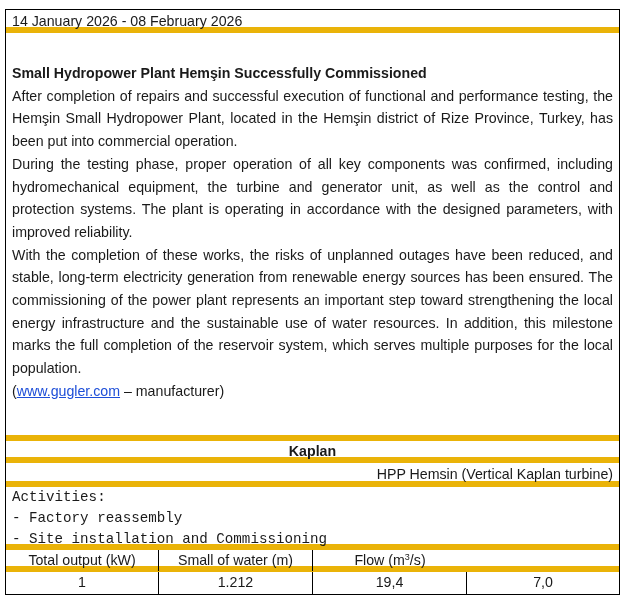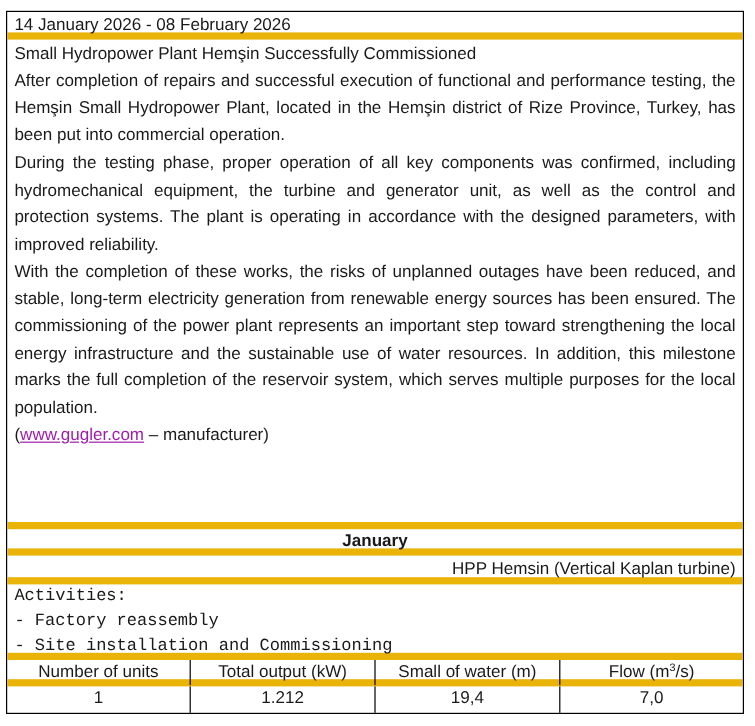--- a/index.html
+++ b/index.html
@@ -26,27 +26,27 @@
       line-height: 22.7px;
     }
     .row {
       border-bottom: 6px solid #eab308;
       box-sizing: border-box;
       padding: 0 6px;
     }
     .row:last-child { border-bottom: none; }
     .date-row { height: 23px; line-height: 22px; }
     .article { padding: 1px 6px 0 6px; height: 408px; }
-    .article .title { font-weight: normal; }
+    .article .title { font-weight: bold; margin-top: 28px; }
     .article p {
       margin: 0;
       text-align: justify;
       text-align-last: left;
     }
-    .article a { color: #a21caf; text-decoration: underline; }
+    .article a { color: #1d4ed8; text-decoration: underline; }
     .country-row { height: 22px; line-height: 21px; text-align: center; font-weight: bold; }
     .project-row { height: 24px; line-height: 23px; text-align: right; }
     .activities-row { height: 63px; padding-top: 0; line-height: 21px; }
     .activities-row div { margin: 0; font-family: Liberation Mono, monospace; }
     .grid {
       display: grid;
       grid-template-columns: 153px 154px 154px 1fr;
       padding: 0;
     }
     .grid .cell {
@@ -67,32 +67,31 @@
   <div class="row date-row">14 January 2026 - 08 February 2026</div>
 
   <div class="row article">
     <div class="title">Small Hydropower Plant Hemşin Successfully Commissioned</div>
     <p>After completion of repairs and successful execution of functional and performance testing, the Hemşin Small Hydropower Plant, located in the Hemşin district of Rize Province, Turkey, has been put into commercial operation.</p>
     <p>During the testing phase, proper operation of all key components was confirmed, including hydromechanical equipment, the turbine and generator unit, as well as the control and protection systems. The plant is operating in accordance with the designed parameters, with improved reliability.</p>
     <p>With the completion of these works, the risks of unplanned outages have been reduced, and stable, long-term electricity generation from renewable energy sources has been ensured. The commissioning of the power plant represents an important step toward strengthening the local energy infrastructure and the sustainable use of water resources. In addition, this milestone marks the full completion of the reservoir system, which serves multiple purposes for the local population.</p>
     <p><span>(</span><a>www.gugler.com</a><span> – manufacturer)</span></p>
   </div>
 
-  <div class="row country-row">January</div>
+  <div class="row country-row">Kaplan</div>
 
   <div class="row project-row">HPP Hemsin (Vertical Kaplan turbine)</div>
 
   <div class="row activities-row">
     <div>Activities:</div>
     <div>- Factory reassembly</div>
     <div>- Site installation and Commissioning</div>
   </div>
 
   <div class="row grid head-grid">
-    <div class="cell">Number of units</div>
     <div class="cell">Total output (kW)</div>
     <div class="cell">Small of water (m)</div>
     <div class="cell"><span>Flow (m</span><sup>3</sup><span>/s)</span></div>
   </div>
 
   <div class="row grid val-grid">
     <div class="cell">1</div>
     <div class="cell">1.212</div>
     <div class="cell">19,4</div>
     <div class="cell">7,0</div>

